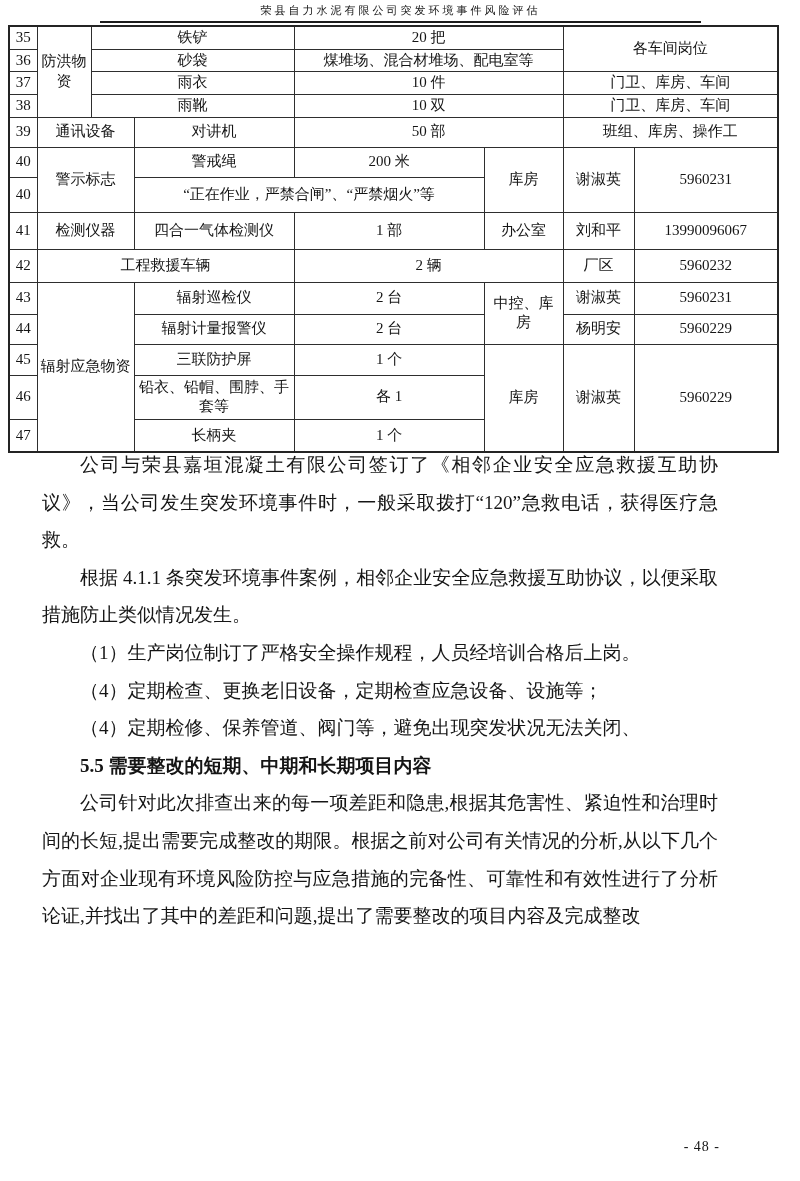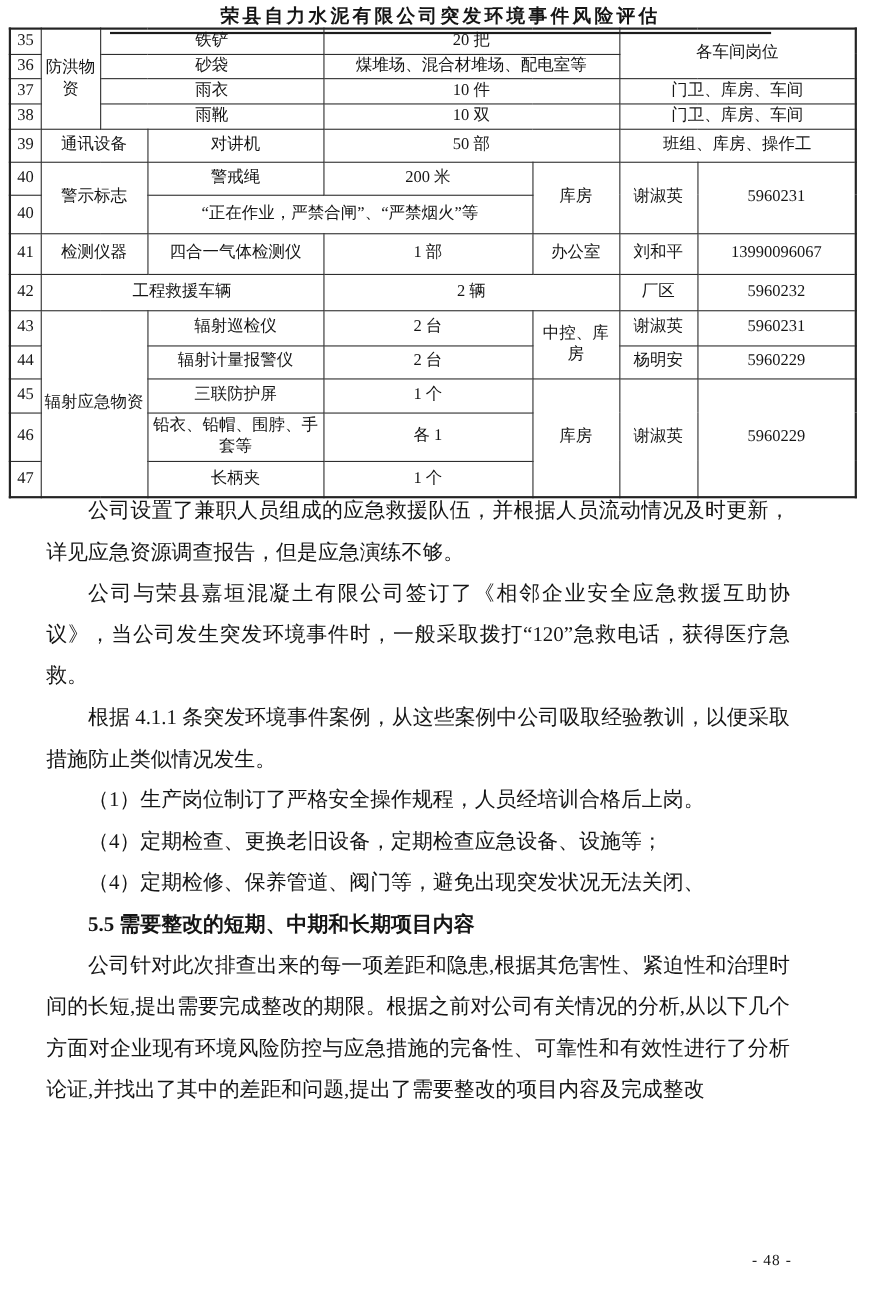--- a/index.html
+++ b/index.html
@@ -7,21 +7,21 @@
     position:relative;width:800px;height:1181px;background:#ffffff;
     margin:0 auto;overflow:hidden;color:#151515;
     font-family:"Liberation Serif","DejaVu Serif",serif;
   }
   
   .doc-header{
     position:absolute;left:100px;top:3px;width:601px;
     text-align:center;padding-bottom:3px;border-bottom:2px solid #1c1c1c;
   }
   .doc-header .title{
-    font-size:17px;font-weight:bold;letter-spacing:3px;white-space:nowrap;
+    font-size:11px;font-weight:normal;letter-spacing:3px;white-space:nowrap;
   }
   
   table.supplies{
     position:absolute;left:8px;top:25px;width:769px;
     border-collapse:collapse;table-layout:fixed;
     border:2px solid #242424;
   }
   table.supplies td{
     border:1px solid #2e2e2e;text-align:center;vertical-align:middle;
     font-size:15px;line-height:1.3;padding:1px 2px;overflow:hidden;
@@ -150,23 +150,22 @@
       </tr>
       <tr style="height:33px">
         <td>47</td>
         <td>长柄夹</td>
         <td>1 个</td>
       </tr>
     </tbody>
   </table>
 
   <div class="content">
-    <p>公司设置了兼职人员组成的应急救援队伍，并根据人员流动情况及时更新，详见应急资源调查报告，但是应急演练不够。</p>
     <p>公司与荣县嘉垣混凝土有限公司签订了《相邻企业安全应急救援互助协议》，当公司发生突发环境事件时，一般采取拨打“120”急救电话，获得医疗急救。</p>
-    <p>根据 4.1.1 条突发环境事件案例，从这些案例中公司吸取经验教训，以便采取措施防止类似情况发生。</p>
+    <p>根据 4.1.1 条突发环境事件案例，相邻企业安全应急救援互助协议，以便采取措施防止类似情况发生。</p>
     <p>（1）生产岗位制订了严格安全操作规程，人员经培训合格后上岗。</p>
     <p>（4）定期检查、更换老旧设备，定期检查应急设备、设施等；</p>
     <p>（4）定期检修、保养管道、阀门等，避免出现突发状况无法关闭、</p>
     <p class="heading">5.5 需要整改的短期、中期和长期项目内容</p>
     <p>公司针对此次排查出来的每一项差距和隐患,根据其危害性、紧迫性和治理时间的长短,提出需要完成整改的期限。根据之前对公司有关情况的分析,从以下几个方面对企业现有环境风险防控与应急措施的完备性、可靠性和有效性进行了分析论证,并找出了其中的差距和问题,提出了需要整改的项目内容及完成整改</p>
   </div>
 
   <div class="page-number">- 48 -</div>
 
 </div>

